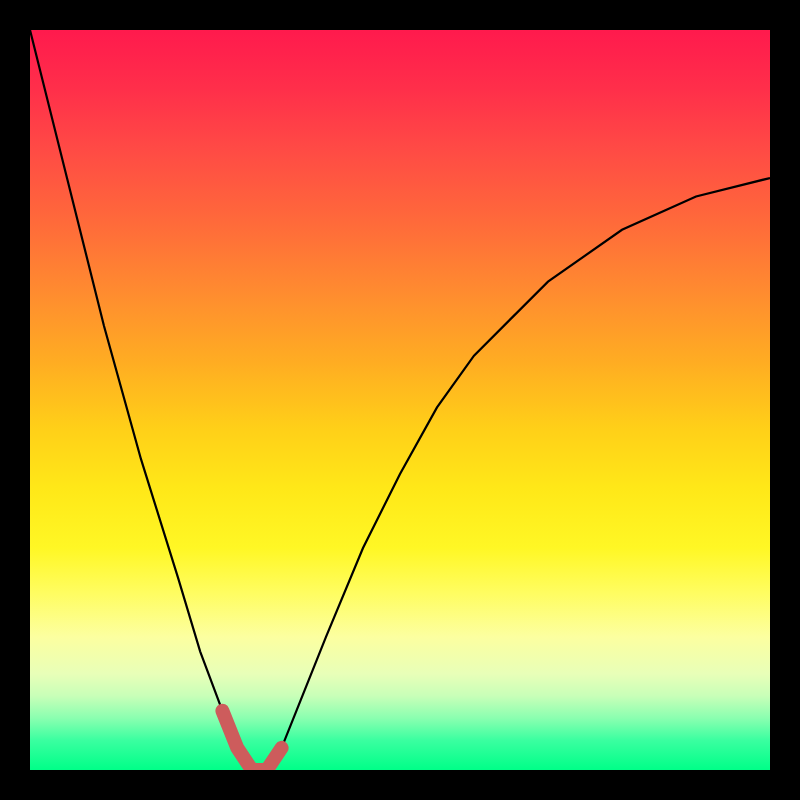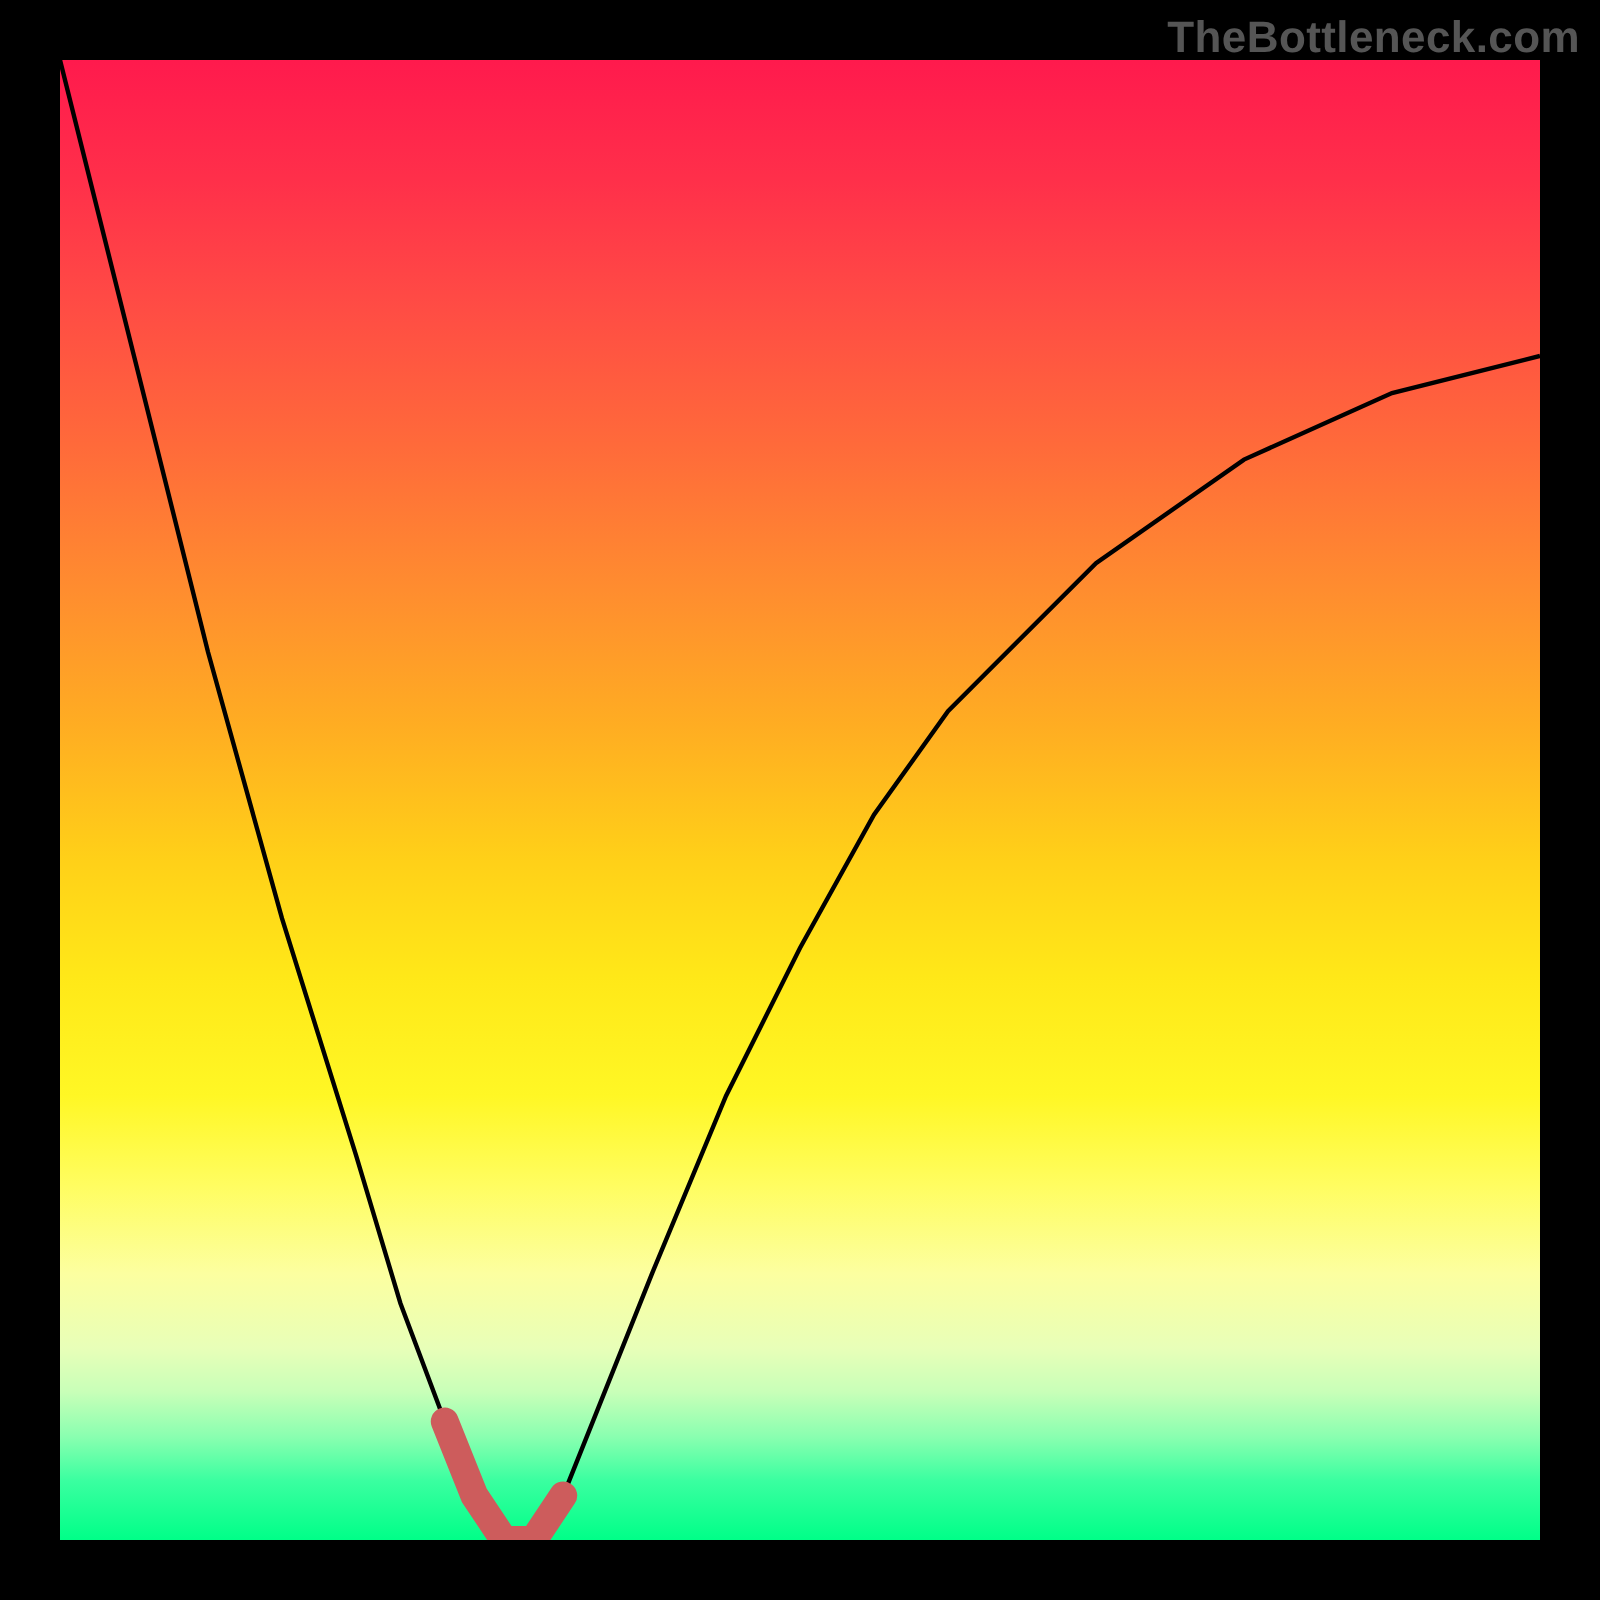--- a/index.html
+++ b/index.html
@@ -66,20 +66,19 @@
   .main-line {
     stroke: #000;
     stroke-width: 2.2;
     fill: none;
   }
 </style>
 </head>
 <body>
 
 <div class="outer">
-  <div class="watermark">TheBottleneck.com</div>
   <div class="plot">
     <svg class="curve" viewBox="0 0 740 740" preserveAspectRatio="none">
       <path id="main-curve" class="main-line" d="M0.00 0.00 L37.00 148.00 L74.00 296.00 L111.00 429.20 L148.00 547.60 L170.20 621.60 L192.40 680.80 L207.20 717.80 L222.00 740.00 L236.80 740.00 L251.60 717.80 L266.40 680.80 L296.00 606.80 L333.00 518.00 L370.00 444.00 L407.00 377.40 L444.00 325.60 L518.00 251.60 L592.00 199.80 L666.00 166.50 L740.00 148.00"></path>
       <polyline id="overlay-poly" class="overlay-line" points="192.40,680.80 207.20,717.80 222.00,740.00 236.80,740.00 251.60,717.80"></polyline>
     </svg>
   </div>
 </div>
 
 </body></html>

